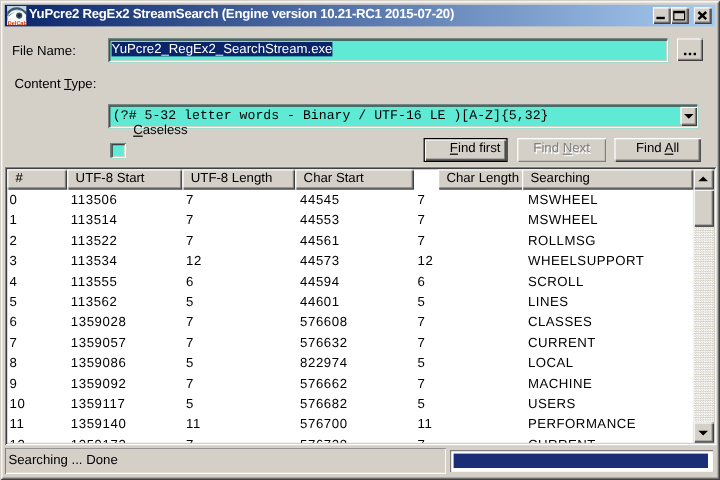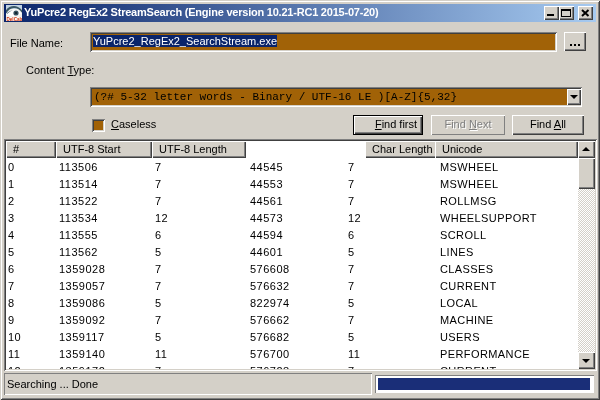--- a/index.html
+++ b/index.html
@@ -22,21 +22,21 @@
 #titleicon { position:absolute; left:2px; top:1px; width:16px; height:16px; }
 .capbtn {
   position:absolute; top:2px; height:14px; background:#D4D0C8;
   box-shadow: inset 1px 1px 0 #FFFFFF, inset -1px -1px 0 #404040, inset -2px -2px 0 #808080;
 }
 #btnmin { left:540px; width:15px; }
 #btnmax { left:555px; width:15px; }
 #btnclose { left:574px; width:15px; }
 .label { position:absolute; white-space:nowrap; }
 .sunken2 {
-  position:absolute; background:#a16207;
+  position:absolute; background:#5eead4;
   box-shadow: inset 1px 1px 0 #808080, inset -1px -1px 0 #FFFFFF,
               inset 2px 2px 0 #404040, inset -2px -2px 0 #D4D0C8;
 }
 .raised {
   position:absolute; background:#D4D0C8;
   box-shadow: inset 1px 1px 0 #FFFFFF, inset -1px -1px 0 #404040, inset -2px -2px 0 #808080;
 }
 #editfile { left:90px; top:32px; width:467px; height:20px; }
 #editfile .txt { position:absolute; left:3px; top:3px; }
 #editfile .sel { background:#0A246A; color:#fff; }
@@ -48,21 +48,21 @@
 .dropbtn {
   position:absolute; right:1px; top:2px; bottom:2px; width:14px; background:#D4D0C8;
   box-shadow: inset 1px 1px 0 #FFFFFF, inset -1px -1px 0 #404040, inset -2px -2px 0 #808080;
 }
 .dropbtn:after {
   content:""; position:absolute; left:3px; top:6px;
   border-left:4px solid transparent; border-right:4px solid transparent;
   border-top:4px solid #000;
 }
 #checkbox { left:92px; top:119px; width:13px; height:13px; }
-#cblabel { left:111px; top:118px; }
+#cblabel { left:111px; top:103px; }
 .btn {
   position:absolute; top:115px; height:20px; background:#D4D0C8;
   box-shadow: inset 1px 1px 0 #FFFFFF, inset -1px -1px 0 #404040, inset -2px -2px 0 #808080;
   text-align:center; line-height:19px;
 }
 #btnfirst { left:353px; width:70px; border:1px solid #000;
   box-shadow: inset 1px 1px 0 #FFFFFF, inset -1px -1px 0 #404040, inset -2px -2px 0 #808080; line-height:17px;padding-left:16px;}
 #btnnext { left:431px; width:74px; color:#808080; text-shadow:1px 1px 0 #fff;
   box-shadow: inset 1px 1px 0 #FFFFFF, inset -1px -1px 0 #808080; }
 #btnall { left:512px; width:72px; }
@@ -130,42 +130,43 @@
   </div>
 
   <div class="label" style="left:10px; top:37px;">File Name:</div>
   <div class="sunken2" id="editfile">
     <div class="txt"><span class="sel">YuPcre2_RegEx2_SearchStream.exe</span></div>
   </div>
   <div class="raised" id="dots">
       <div style="position:absolute;left:6px;top:12px;width:2px;height:2px;background:#000;box-shadow:4px 0 0 #000, 8px 0 0 #000;"></div>
     </div>
 
-  <div class="label" style="left:26px; top:64px;">Content <u>T</u>ype:</div>
+  <div class="label" style="left:12px; top:64px;">Content <u>T</u>ype:</div>
 
   <div class="label" style="left:10px; top:92px;margin-top:47px;">Match <u>P</u>attern:</div>
   <div class="sunken2" id="combo2">
     <div class="combotxt">(?# 5-32 letter words - Binary / UTF-16 LE )[A-Z]{5,32}</div>
     <div class="dropbtn"></div>
   </div>
 
   <div class="sunken2" id="checkbox"></div>
   <div class="label" id="cblabel"><u>C</u>aseless</div>
 
   <div class="btn" id="btnfirst"><u>F</u>ind first</div>
   <div class="btn" id="btnnext">Find <u>N</u>ext</div>
   <div class="btn" id="btnall">Find <u>A</u>ll</div>
 
   <div id="list">
     <div id="listinner">
       <div class="hcell" style="left:0; width:50px;">#</div>
       <div class="hcell" style="left:50px; width:96px;">UTF-8 Start</div>
       <div class="hcell" style="left:146px; width:94px;">UTF-8 Length</div>
+      <div class="hcell" style="left:240px; width:99px;">Char Start</div>
       <div class="hcell" style="left:339px; width:90px;margin-left:20px;">Char Length</div>
-      <div class="hcell" style="left:429px; width:143px;">Unicode</div>
+      <div class="hcell" style="left:429px; width:143px;">Searching</div>
       <div id="rows">
       <div class="row" style="top:17px;">
             <div class="c c1">0</div>
             <div class="c c2">113506</div>
             <div class="c c3">7</div>
             <div class="c c4">44545</div>
             <div class="c c5">7</div>
             <div class="c c6">MSWHEEL</div>
           </div>
       <div class="row" style="top:34px;">

